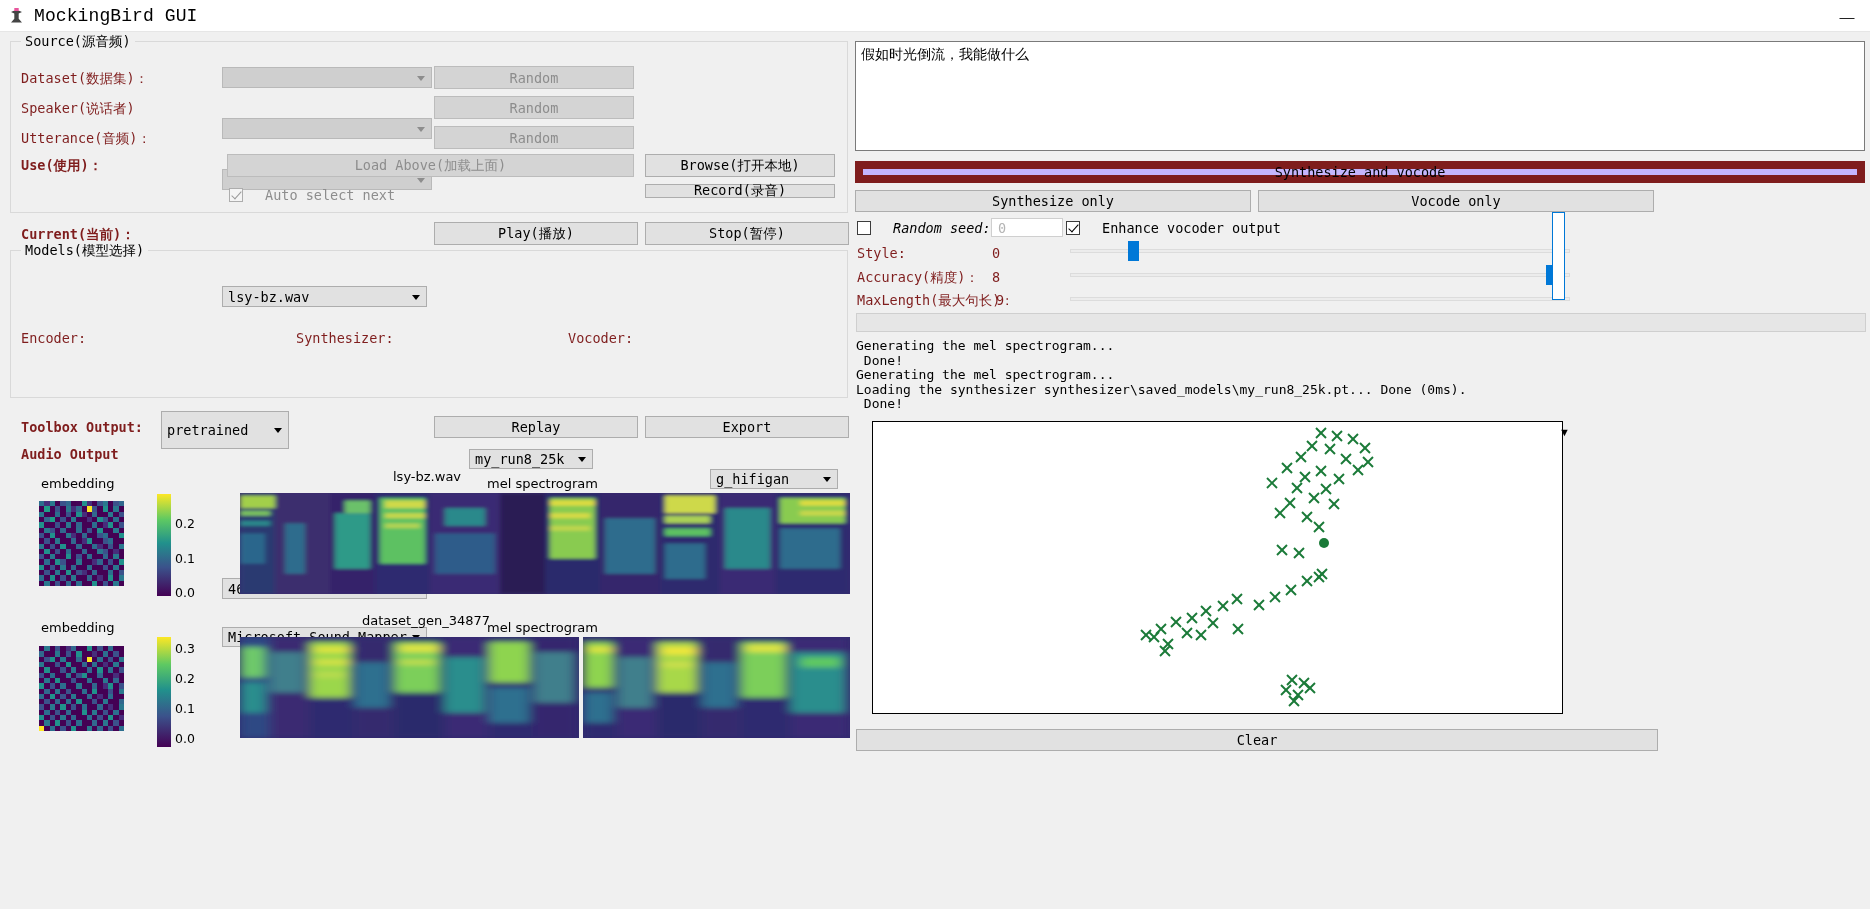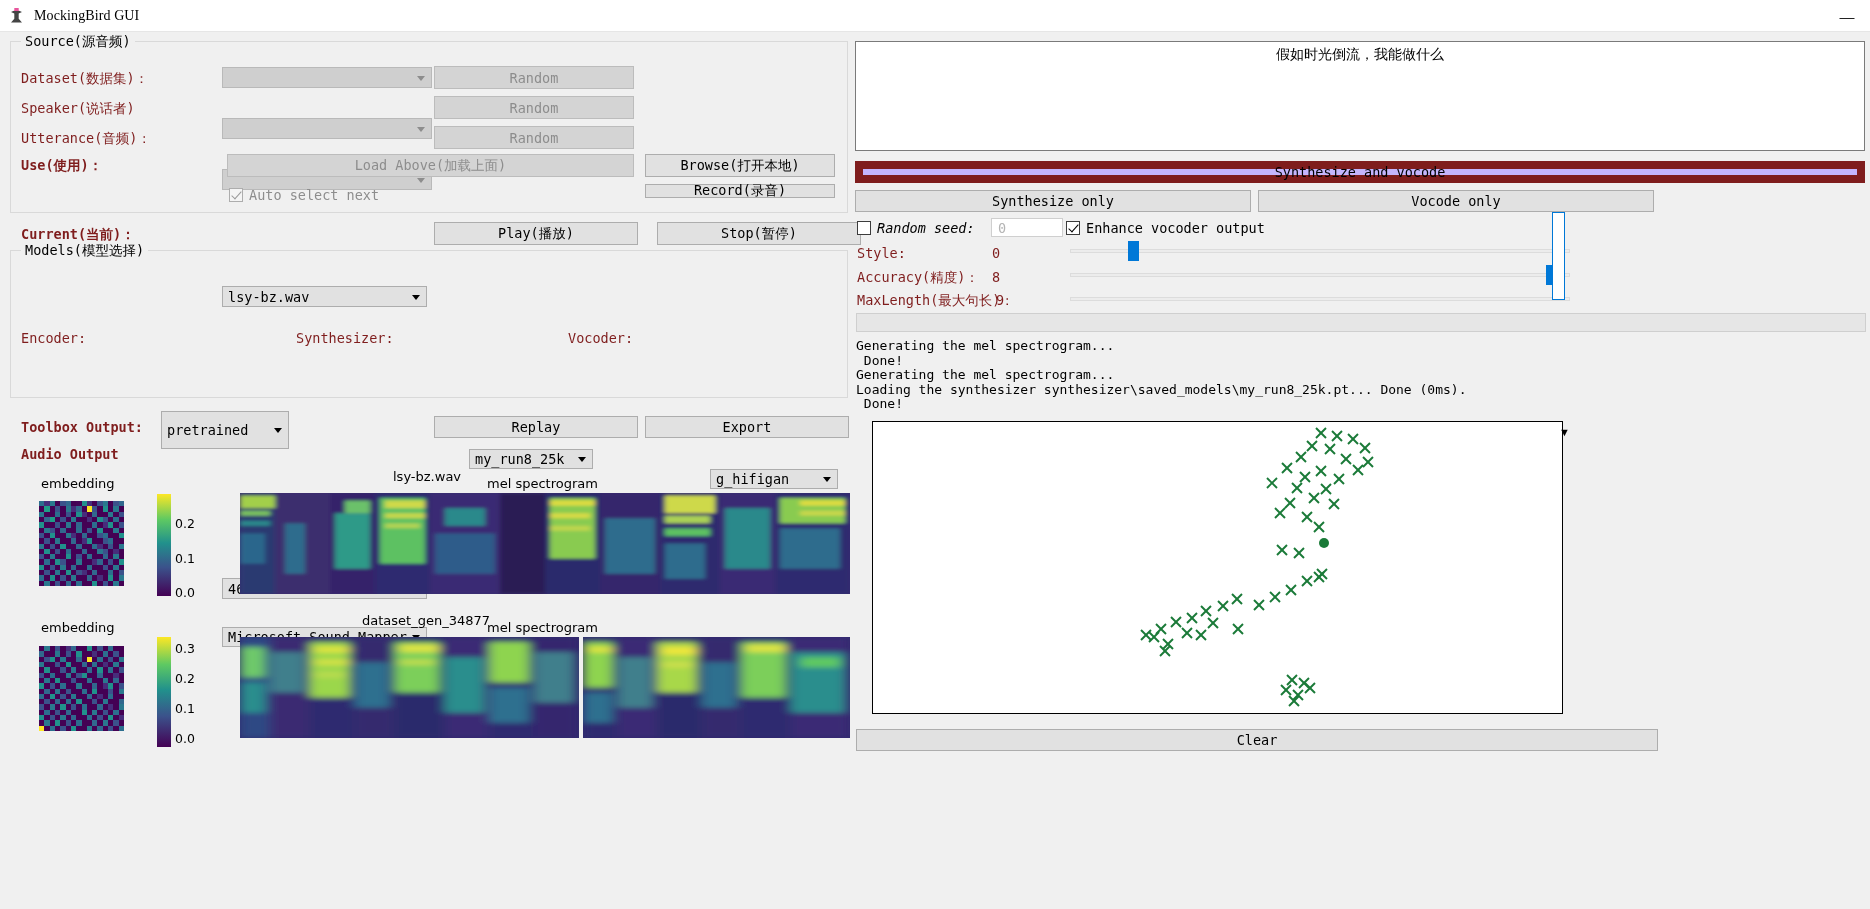--- a/index.html
+++ b/index.html
@@ -28,22 +28,22 @@
     position: relative;
   }
   .title-icon .bird {
     position:absolute; left:3px; top:1px; width:11px; height:15px;
     background:
       linear-gradient(to bottom, #e8549c 0 3px, transparent 3px),
       linear-gradient(to bottom, transparent 0 3px, #444 3px 15px);
     clip-path: polygon(30% 0,70% 0,70% 20%,100% 30%,70% 40%,70% 75%,100% 100%,0% 100%,30% 75%,30% 40%,0% 30%,30% 20%);
   }
   .title-text {
-    font-family: Liberation Serif, serif;
-    font-size: 14px; color: #000; letter-spacing: 0.1px;
+    font-family: Liberation Mono, monospace;
+    font-size: 18px; color: #000; letter-spacing: 0.1px;
   }
   .win-min {
     position: absolute; right: 0px; top: 0px; width: 46px; height: 32px;
     display: flex; align-items: center; justify-content: center;
     font-family: "Liberation Sans", sans-serif; font-size: 15px; color: #222;
   }
 
   
   .lbl {
     font-family: "DejaVu Sans Mono", monospace;
@@ -88,42 +88,42 @@
     border: 1px solid #d9d9d9;
     border-radius: 0;
   }
   .qgroup > .legend {
     position: absolute; top: -9px; left: 10px;
     background: #f0f0f0; padding: 0 4px;
     font-family: "DejaVu Sans Mono", monospace;
     font-size: 13.5px; color: #000;
   }
 
-  .qcheck { display: flex; align-items: center; gap: 6px; }
+  .qcheck { display: flex; align-items: center; gap: 22px; }
   .qcheck .box {
     width: 14px; height: 14px; background: #fff;
     border: 1px solid #3c3c3c; position: relative; flex: none;
   }
   .qcheck.disabled .box { border-color: #adadad; background:#f4f4f4; }
   .qcheck .box.checked::after {
     content: ""; position: absolute; left: 4px; top: 0px;
     width: 4px; height: 9px;
     border: solid #000; border-width: 0 1.8px 1.8px 0;
     transform: rotate(42deg);
   }
   .qcheck.disabled .box.checked::after { border-color: #9a9a9a; }
   .qcheck .ctext {
     font-family: "DejaVu Sans Mono", monospace; font-size: 13.5px; color: #000;
   }
   .qcheck.disabled .ctext { color: #8d8d8d; }
 
   .qtext {
     background: #ffffff; border: 1px solid #7a7a7a;
     font-family: "DejaVu Sans", sans-serif; font-size: 14px; color: #000;
-    padding: 4px 5px; overflow: hidden; text-align: center;
+    padding: 4px 5px; overflow: hidden;
   }
 
   .qline {
     background: #ffffff; border: 1px solid #cfcfcf;
     font-family: "DejaVu Sans Mono", monospace; font-size: 13.5px;
     color: #b4b4b4; display: flex; align-items: center; padding-left: 6px;
   }
 
   .slider { position: absolute; height: 20px; }
   .slider .track {
@@ -208,21 +208,21 @@
     <span class="ctext">Auto select next</span>
   </div>
   <div class="qbtn" style="position:absolute; left:645px; top:184px; width:190px; height:14px;">Record(录音)</div>
 
   <div class="lbl bold" style="position:absolute; left:21px; top:226px;">Current(当前)：</div>
   <div class="qcombo" style="left:222px; top:223px; width:205px; height:21px;">
     <span>lsy-bz.wav</span>
     <span class="arrow"></span>
   </div>
   <div class="qbtn" style="position:absolute; left:434px; top:222px; width:204px; height:23px;">Play(播放)</div>
-  <div class="qbtn" style="position:absolute; left:645px; top:222px; width:204px; height:23px;margin-left:12px;">Stop(暂停)</div>
+  <div class="qbtn" style="position:absolute; left:645px; top:222px; width:204px; height:23px;">Stop(暂停)</div>
 
   <div class="qgroup" style="left:10px; top:250px; width:838px; height:148px;">
     <div class="legend">Models(模型选择)</div>
   </div>
 
   <div class="lbl" style="position:absolute; left:21px; top:330px;">Encoder:</div>
   <div class="qcombo" style="left:161px; top:327px; width:128px; height:38px;">
     <span>pretrained</span>
     <span class="arrow"></span>
   </div>

